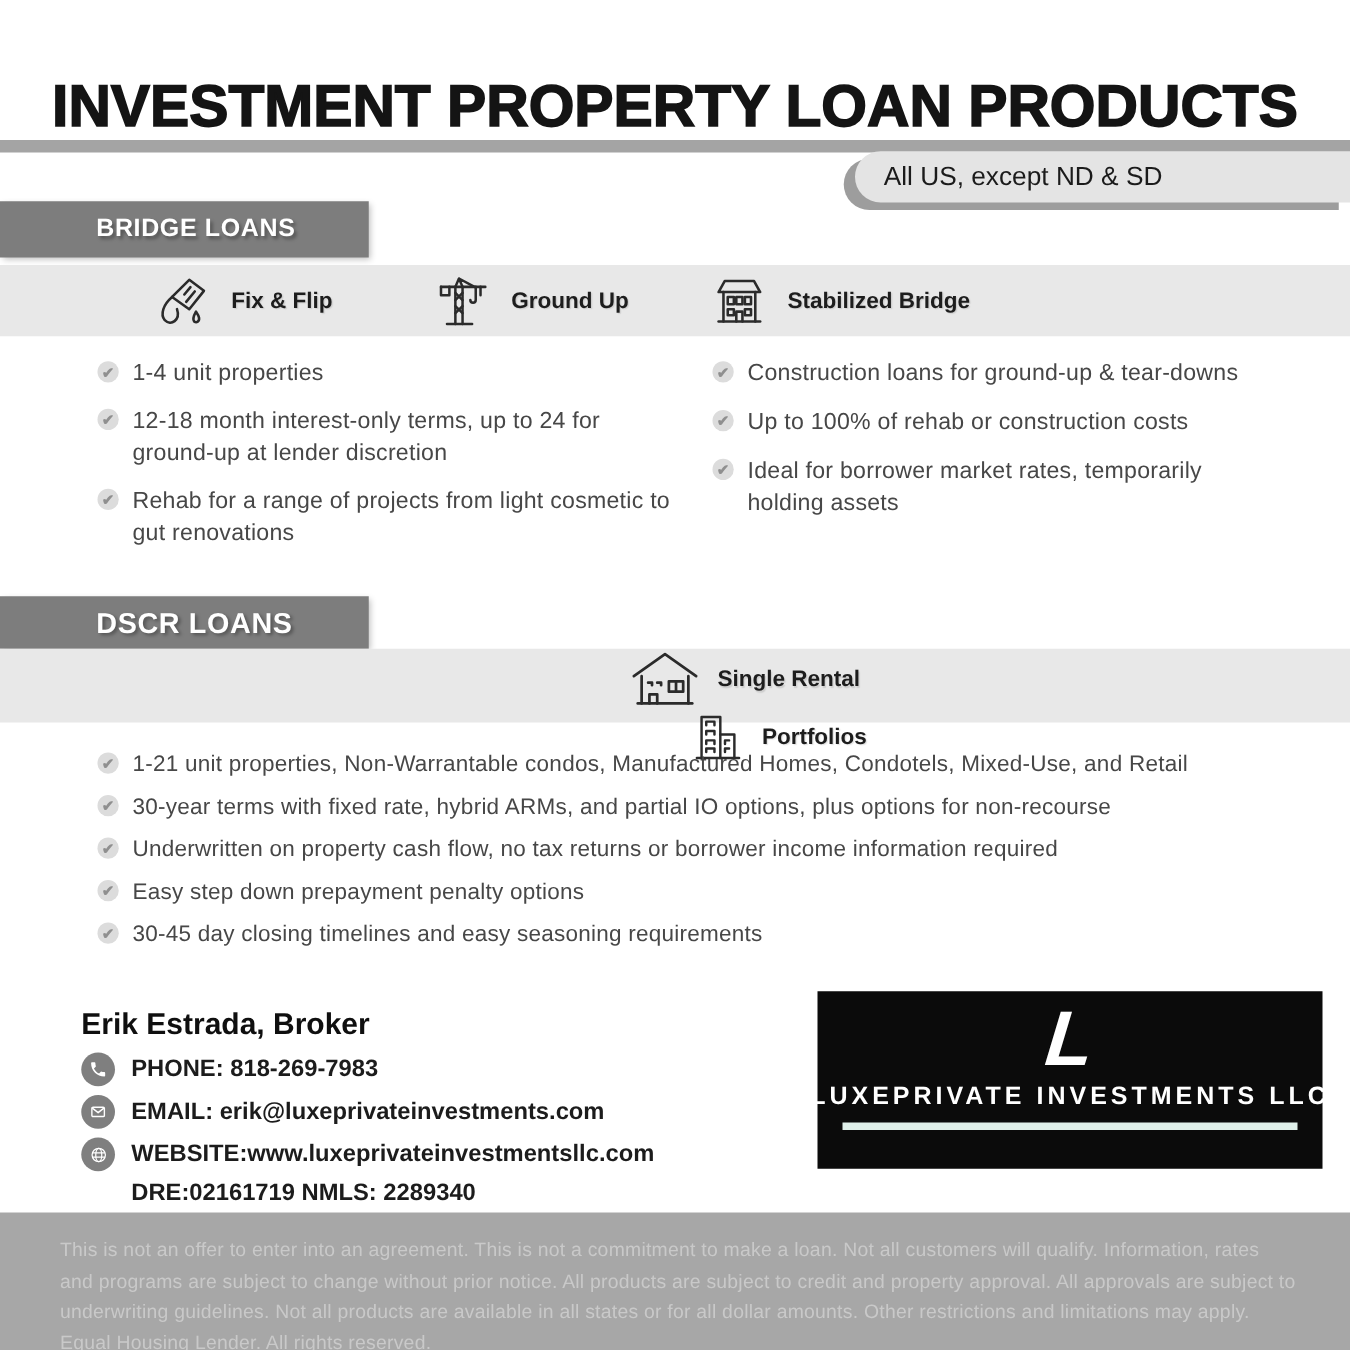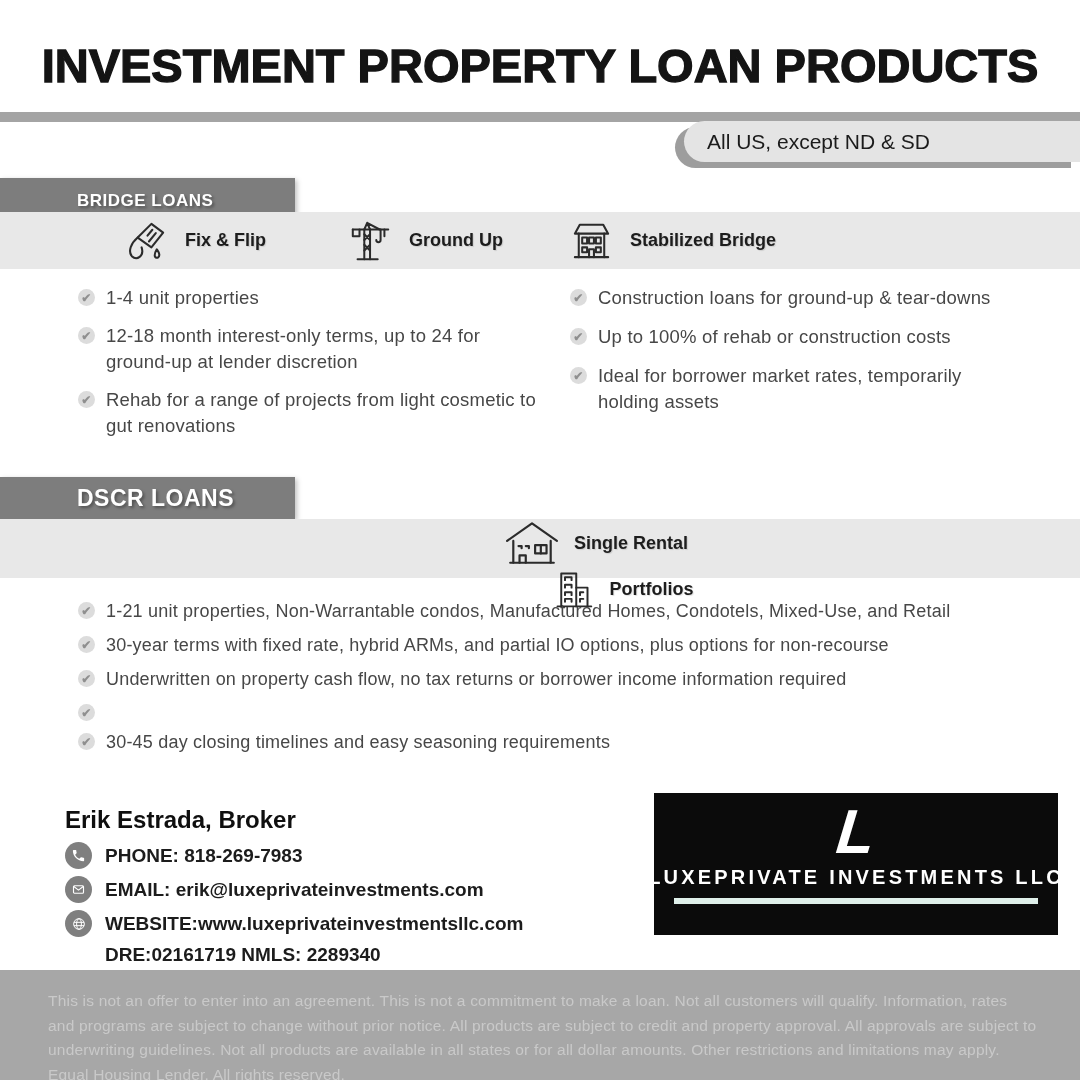--- a/index.html
+++ b/index.html
@@ -4,21 +4,21 @@
 <style>
   * { margin:0; padding:0; box-sizing:border-box; }
   html,body { background:#ffffff; }
   .page {
     position:relative; width:1080px; height:1080px; background:#ffffff;
     font-family:"Liberation Sans", sans-serif; overflow:hidden; margin:0 auto;
   }
   
   .title-banner {
     position:absolute; top:0; left:0; width:1080px; height:112px;
-    background:#ffffff; display:flex; align-items:center; justify-content:center;
+    background:#ffffff; display:flex; align-items:flex-end; justify-content:center;
     padding-top:18px;
   }
   .title-banner h1 {
     font-size:47px; font-weight:800; color:#141414; letter-spacing:0px;
     -webkit-text-stroke:1.3px #141414; white-space:nowrap;
   }
   .gray-strip {
     position:absolute; top:112px; left:0; width:1080px; height:10px; background:#a4a4a4;
   }
   .badge {
@@ -28,21 +28,21 @@
     display:flex; align-items:center; padding-left:23px;
     font-size:21px; font-weight:normal; color:#1b1b1b;
   }
   
   .section-band {
     position:absolute; left:0; width:295px; background:#7d7d7d;
     color:#ffffff; font-weight:bold; letter-spacing:0.5px;
     padding-left:77px; box-shadow:2px 2px 5px rgba(0,0,0,0.25);
     text-shadow:2px 2px 3px rgba(0,0,0,0.35);
   }
-  .band-bridge { top:178px; height:45px; line-height:45px; font-size:17px; }
+  .band-bridge { top:161px; height:45px; line-height:45px; font-size:20px; }
   .band-dscr   { top:477px; height:42px; line-height:42px; font-size:23px; }
   .icon-band {
     position:absolute; left:0; width:1080px; background:#e8e8e8;
     display:flex; align-items:center;
   }
   .iconband-bridge { top:212px; height:57px; padding-left:123px; }
   .iconband-dscr   { top:519px; height:59px; padding-left:113px;flex-direction:column; }
   .cat-item { display:flex; align-items:center; gap:15px; }
   .cat-item .cat-label { font-size:18px; font-weight:bold; color:#1d1d1d; text-shadow:1px 1px 1px rgba(0,0,0,0.12); white-space:nowrap; }
   .cat-icon svg { display:block; stroke:#2b2b2b; fill:none; stroke-width:2.1; stroke-linecap:round; stroke-linejoin:round; }
@@ -223,20 +223,21 @@
     <div class="bullet">
       <span class="check">✔</span>
       <span>30-year terms with fixed rate, hybrid ARMs, and partial IO options, plus options for non-recourse</span>
     </div>
     <div class="bullet">
       <span class="check">✔</span>
       <span>Underwritten on property cash flow, no tax returns or borrower income information required</span>
     </div>
     <div class="bullet">
       <span class="check">✔</span>
+      <span>Easy step down prepayment penalty options</span>
     </div>
     <div class="bullet">
       <span class="check">✔</span>
       <span>30-45 day closing timelines and easy seasoning requirements</span>
     </div>
   </div>
 
   <div class="contact">
     <div class="contact-name">Erik Estrada, Broker</div>
 

